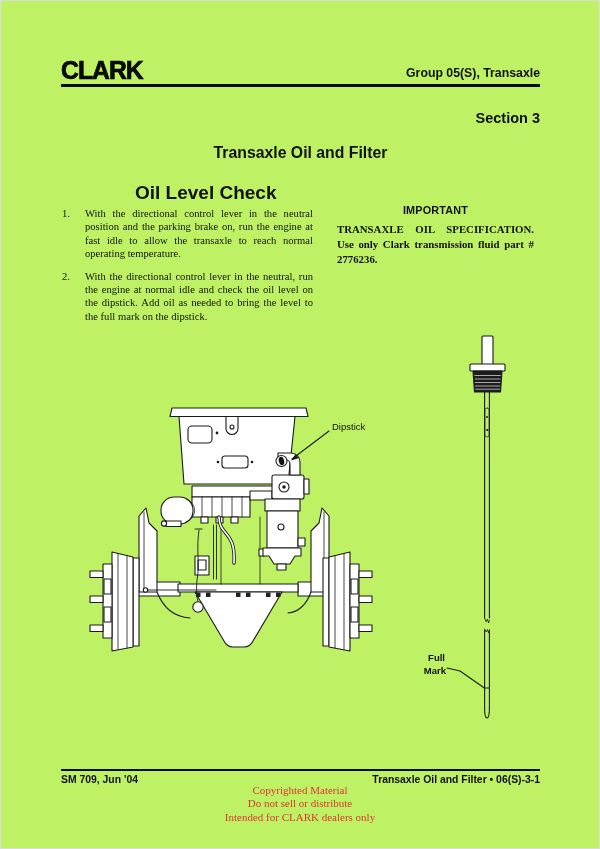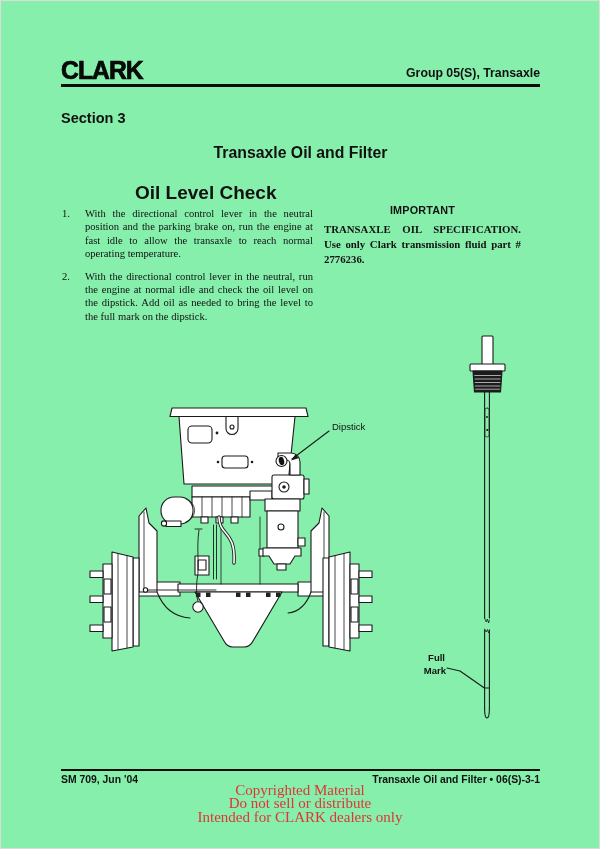--- a/index.html
+++ b/index.html
@@ -1,54 +1,54 @@
 <!DOCTYPE html>
 <html><head>
 <meta charset="utf-8">
 <style>
   html,body{margin:0;padding:0;background:#ffffff;}
   .page{
-    position:relative;width:600px;height:849px;background:#86efac;
+    position:relative;width:600px;height:849px;background:#bef264;
     font-family:"Liberation Sans",sans-serif;color:#111;overflow:hidden;
     box-shadow:inset 0 0 0 1px #dcdcdc;
   }
   .abs{position:absolute;}
   
   .logo{
     left:61px;top:55px;font-weight:bold;font-size:26px;letter-spacing:-1px;
     color:#0a0a0a;transform:scaleX(.95);transform-origin:left;
     -webkit-text-stroke:.7px #000;
   }
   .group-label{right:60px;top:66px;font-size:12.3px;font-weight:bold;}
   .header-rule{left:61px;top:84px;width:479px;height:2.6px;background:#0c0c0c;}
   
-  .section-num{left:61px;top:110px;width:479px;text-align:left;font-size:14.5px;font-weight:bold;}
+  .section-num{left:61px;top:110px;width:479px;text-align:right;font-size:14.5px;font-weight:bold;}
   .page-title{left:61px;top:144px;width:479px;text-align:center;font-size:15.8px;font-weight:bold;}
   .sub-head{left:135px;top:182px;font-size:19px;font-weight:bold;}
   
   .steps{left:62px;top:207px;width:251px;font-family:"Liberation Serif",serif;
          font-size:10.6px;line-height:13.4px;}
   .step{display:flex;margin-bottom:9px;}
   .step .n{width:23px;flex:none;}
   .step .t{flex:1;text-align:justify;}
   
-  .important{left:324px;top:204px;width:197px;}
+  .important{left:337px;top:204px;width:197px;}
   .important .ih{text-align:center;font-size:10.8px;font-weight:bold;letter-spacing:.2px;}
   .important .ib{margin-top:6px;font-family:"Liberation Serif",serif;font-weight:bold;
                  font-size:10.8px;line-height:15px;text-align:justify;}
   
   .machine-fig{left:60px;top:380px;}
   .dipstick-fig{left:410px;top:330px;}
   svg text{font-family:"Liberation Sans",sans-serif;fill:#111;}
   
   .footer-rule{left:61px;top:769px;width:479px;height:1.6px;background:#0c0c0c;}
   .footer-left{left:61px;top:774px;font-size:10.4px;font-weight:bold;}
   .footer-right{right:60px;top:774px;font-size:10.4px;font-weight:bold;}
   .notice{left:0;top:784px;width:600px;text-align:center;
-          font-family:"Liberation Serif",serif;font-size:15px;line-height:13.4px;
+          font-family:"Liberation Serif",serif;font-size:11px;line-height:13.4px;
           color:#e03535;}
 </style>
 </head>
 <body>
 
 <div class="page">
 
   <div class="abs logo">CLARK</div>
   <div class="abs group-label">Group 05(S), Transaxle</div>
   <div class="abs header-rule"></div>

